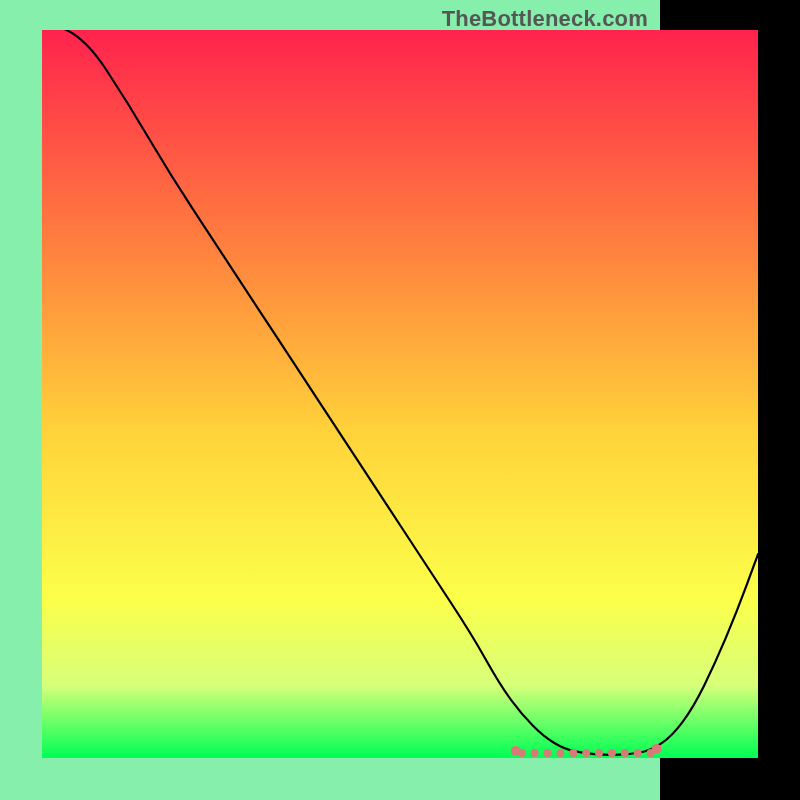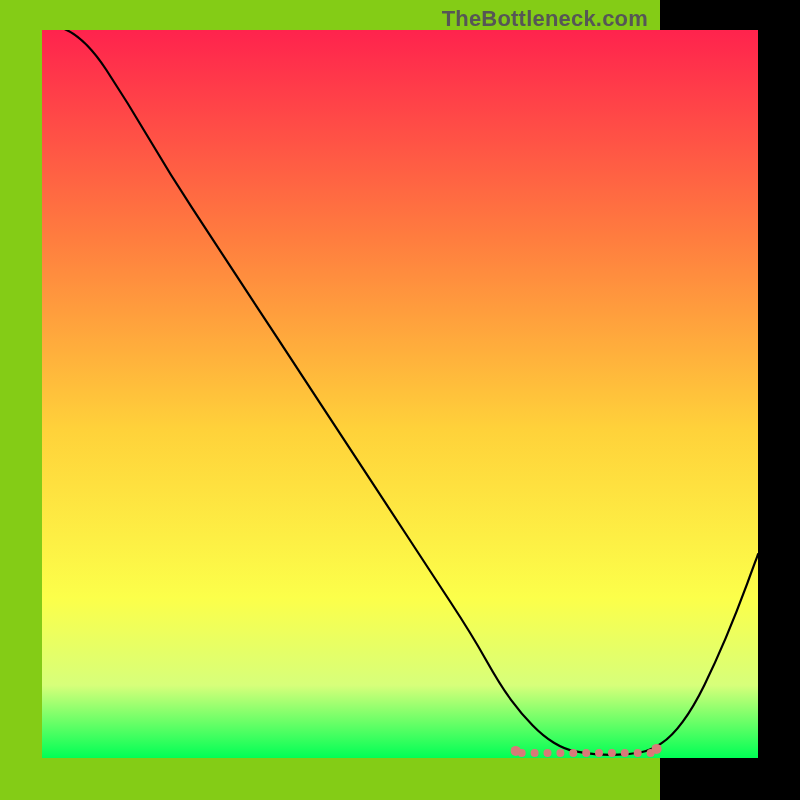--- a/index.html
+++ b/index.html
@@ -1,21 +1,21 @@
 <!DOCTYPE html>
 <html><head>
 <meta charset="utf-8">
 <style>
   * { margin: 0; padding: 0; box-sizing: border-box; }
   html, body { width: 800px; height: 800px; overflow: hidden; background: #000; }
   .stage {
     position: relative;
     width: 660px;
     height: 800px;
-    background: #84cc16;
+    background: #86efac;
   }
   .watermark {
     position: absolute;
     top: 6px;
     right: 12px;
     font-family: Arial, Helvetica, sans-serif;
     font-size: 22px;
     font-weight: 600;
     color: #565656;
     letter-spacing: 0.2px;

